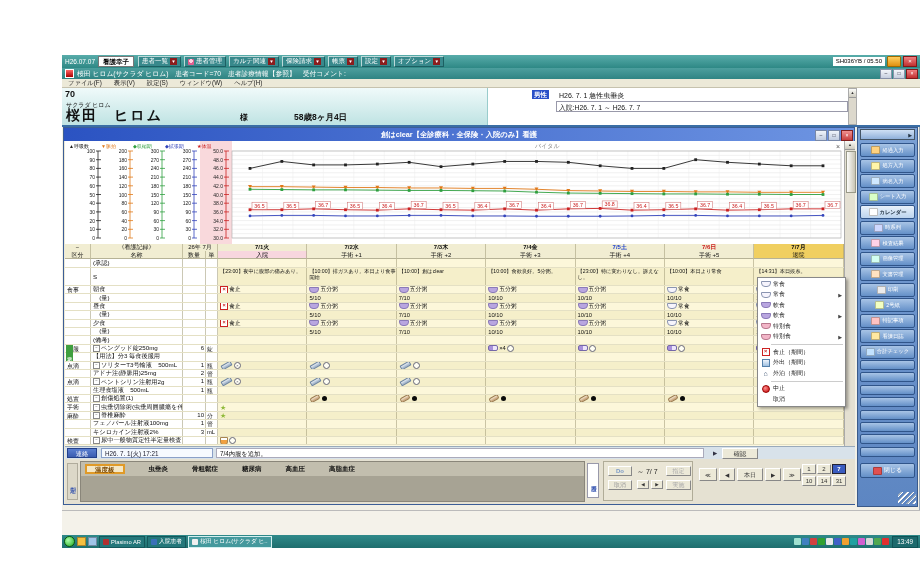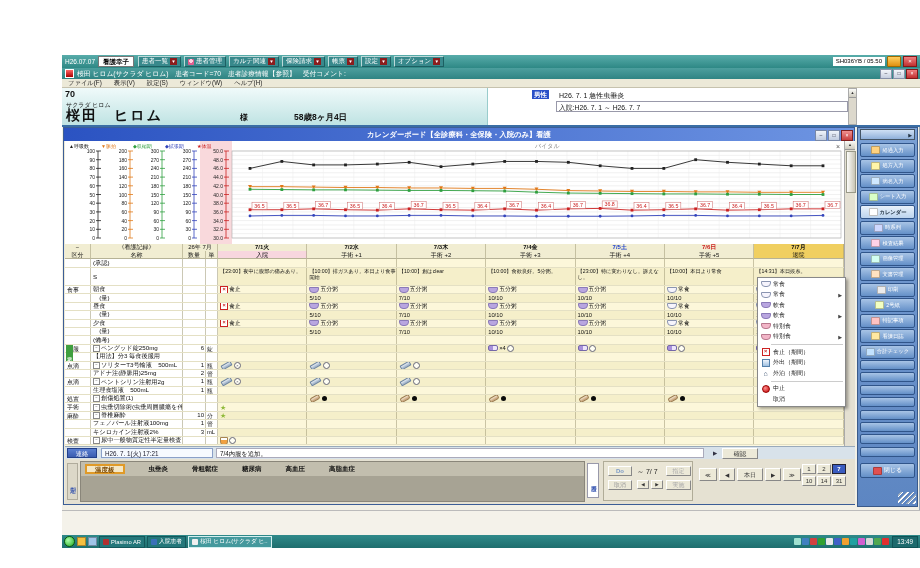--- a/index.html
+++ b/index.html
@@ -223,21 +223,21 @@
       </div>
       <span id="sexbadge">男性</span>
       <span id="pdiag">H26. 7. 1 急性虫垂炎</span>
       <div id="padm">入院:H26. 7. 1 ～ H26. 7. 7</div>
       <div id="pscroll">
         <div class="sarr">▲</div>
       </div>
     </div>
 
     <div id="board">
-      <div id="btitle">カレンダーボード【全診療科・全保険・入院のみ】看護</div>
+      <div id="btitle">創はclear【全診療科・全保険・入院のみ】看護</div>
       <div id="btns">
         <span class="bbtn">–</span>
         <span class="bbtn">□</span>
         <span class="bbtn close">×</span>
       </div>
 
       <div id="chart">
         <svg id="chartSvg" width="779" height="103">
             <rect x="135" y="0" width="32" height="103" fill="#f9d9dc"></rect>
             <line x1="167" y1="97" x2="776" y2="97" stroke="#e3e3e3" stroke-width="0.5"></line>

